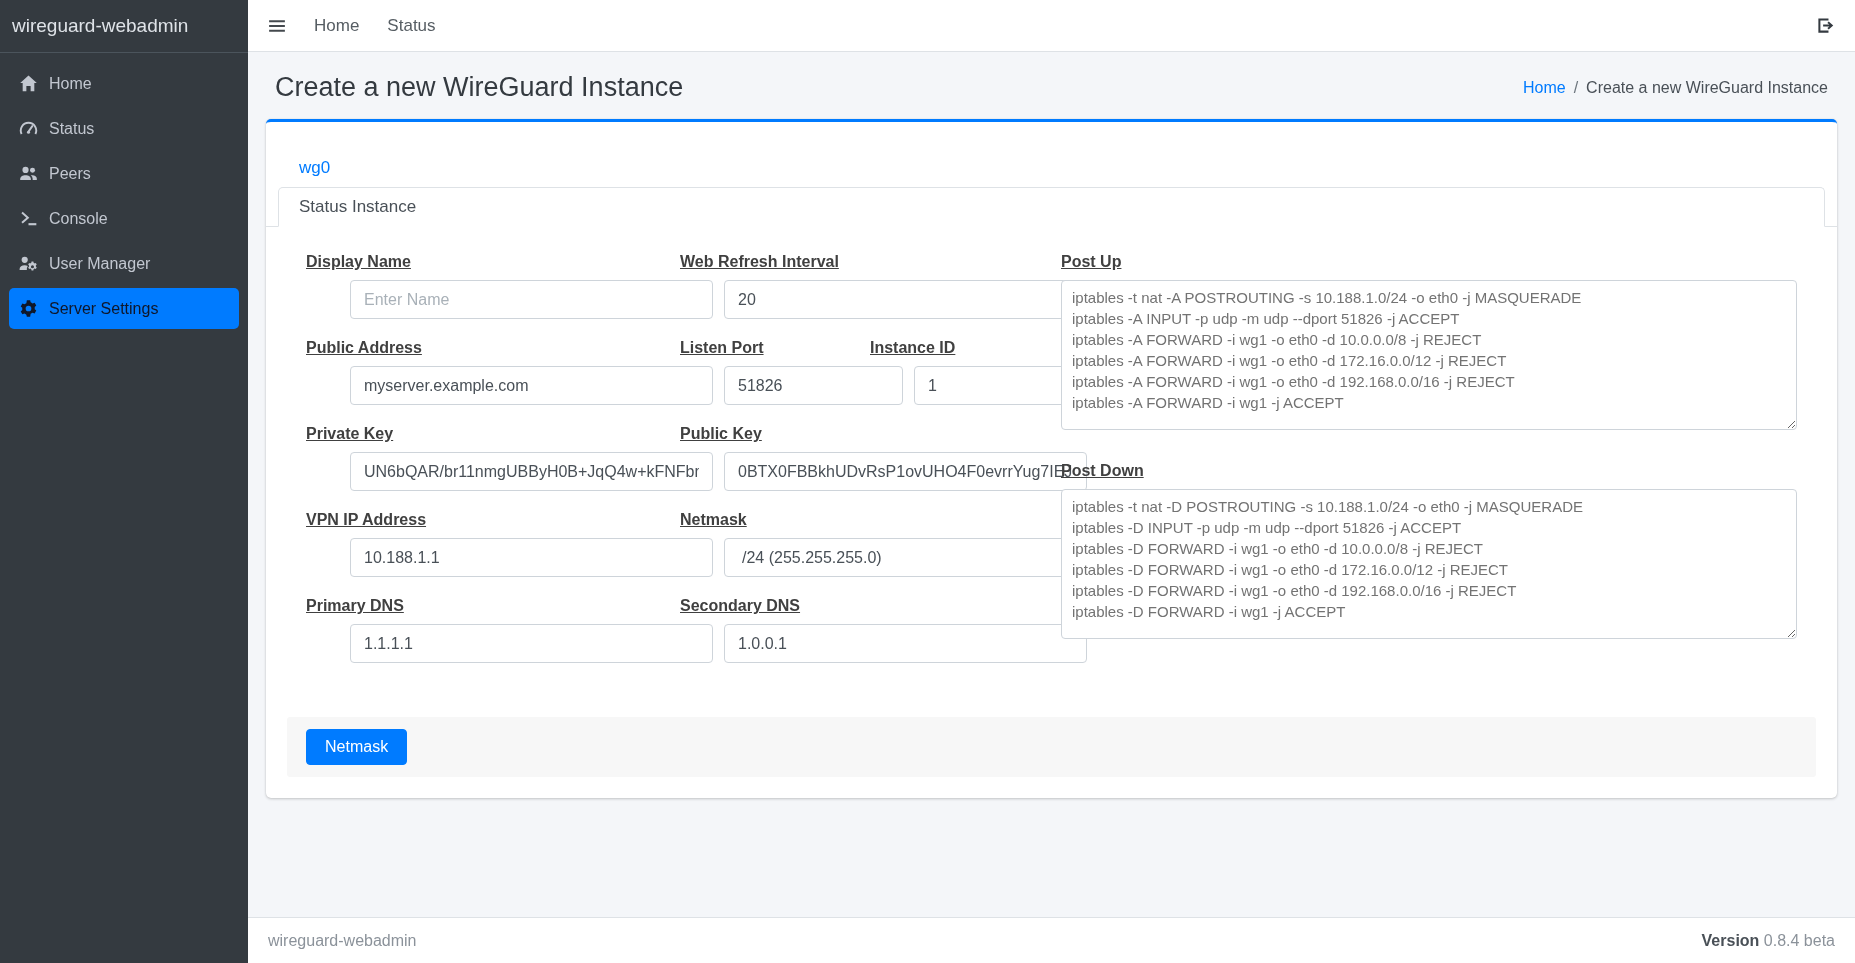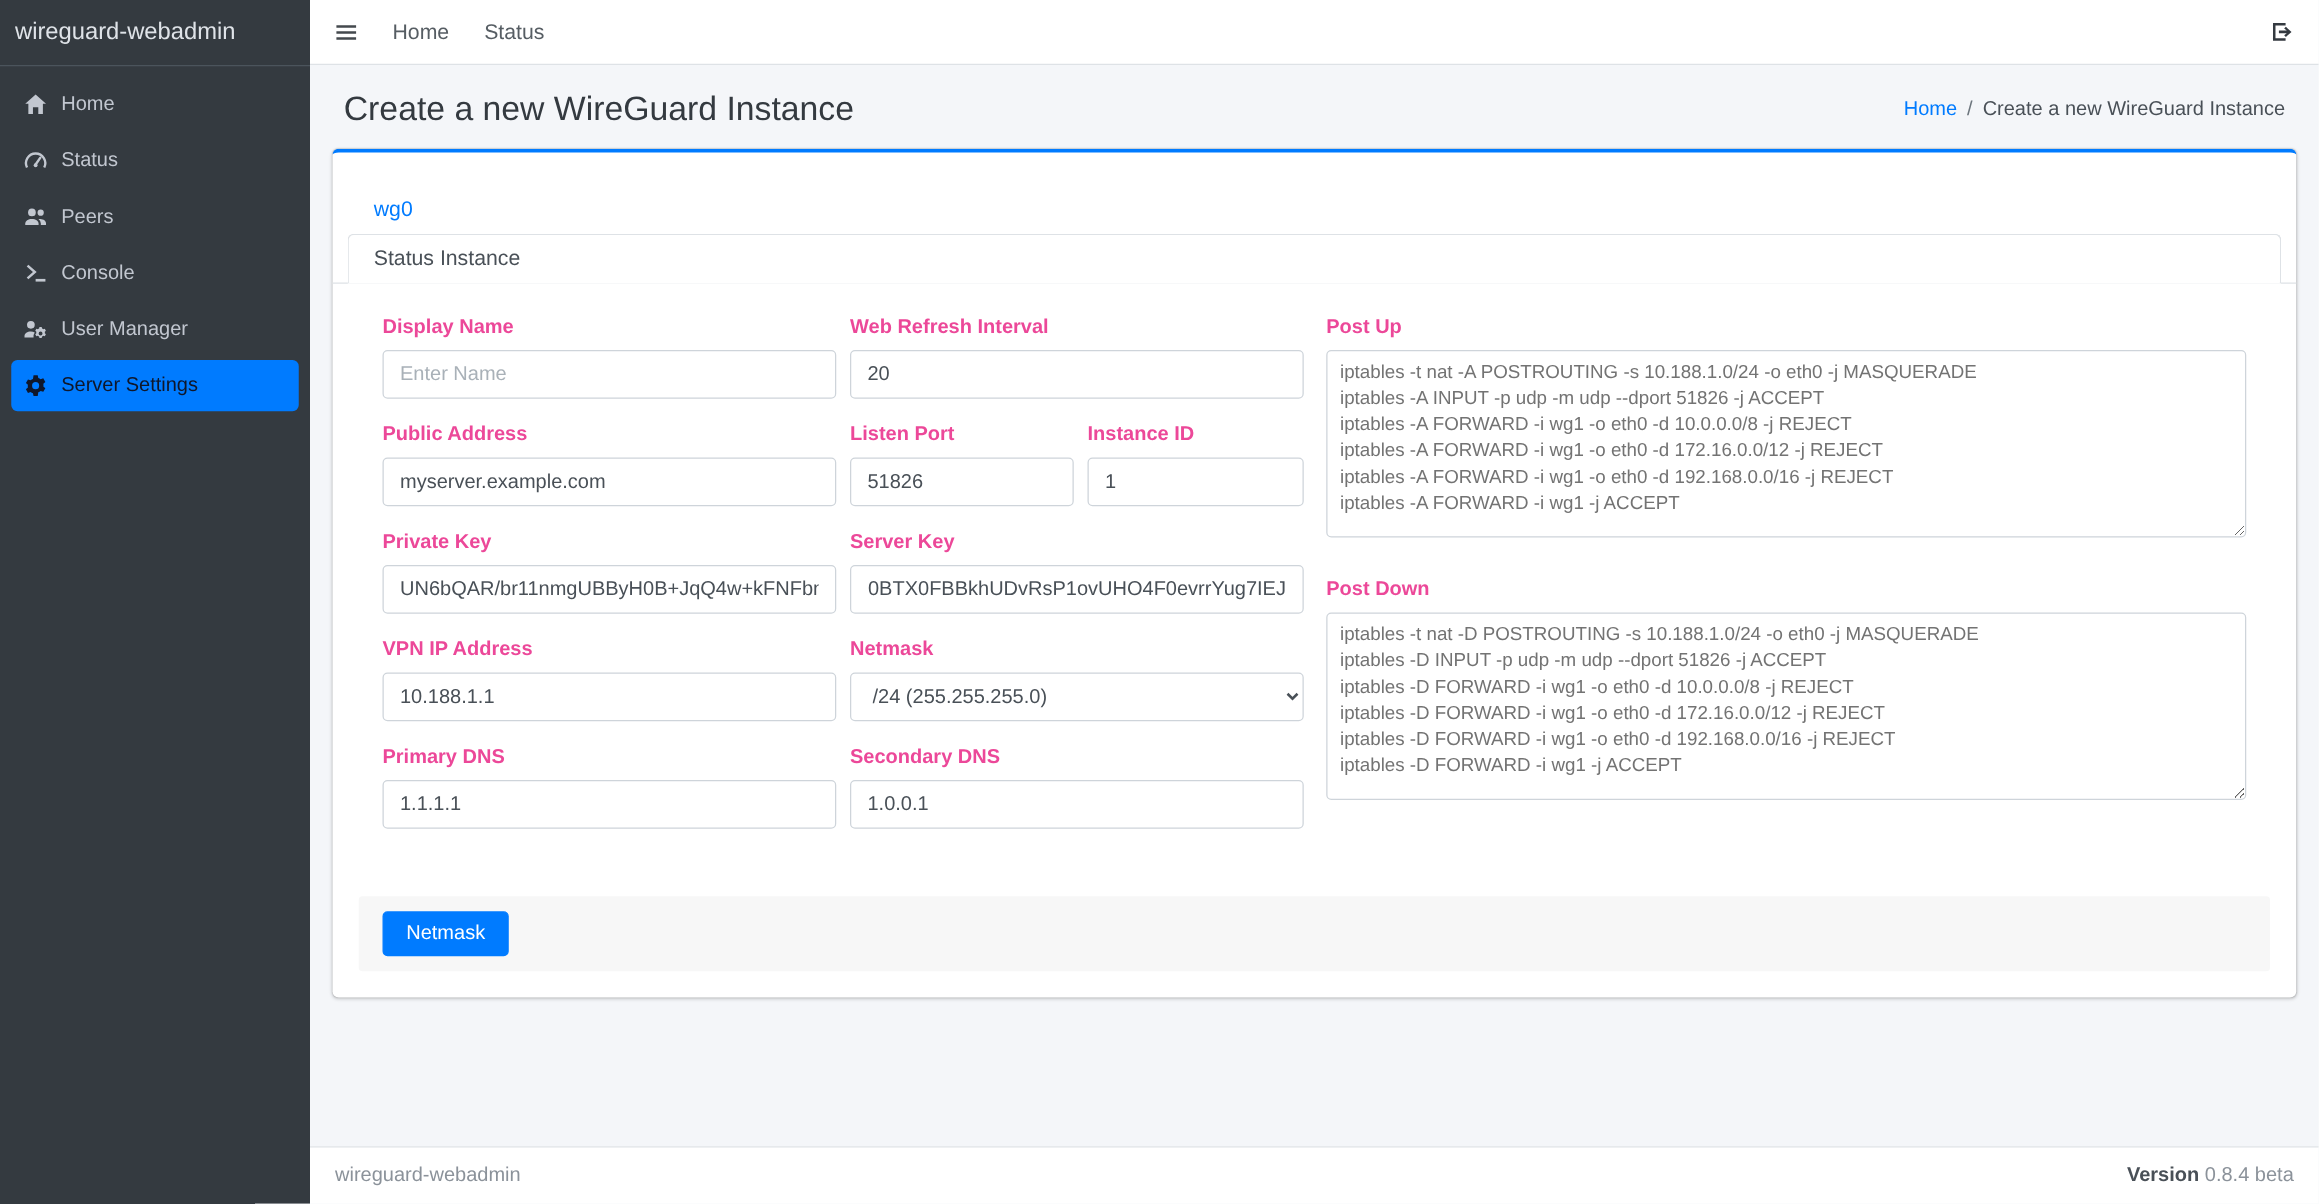--- a/index.html
+++ b/index.html
@@ -47,27 +47,27 @@
   .tab.link { color:#007bff; }
   .tab.active { background:#fff; color:#495057; border-color:#dee2e6 #dee2e6 #fff; }
 
   .card-body { padding:26px 21px 21px; }
   .fields { display:flex; gap:18px; padding:0 19px; }
   .left-col { width:737px; flex-shrink:0; }
   .right-col { flex:1; min-width:0; }
 
   .form-row { display:flex; gap:11px; }
   .form-group { margin-bottom:20px; }
-  .form-group label { display:block; font-size:16px; font-weight:700; color:#ec4899; margin-bottom:9px; }
+  .form-group label { display:block; font-size:16px; font-weight:700; color:#404040; margin-bottom:9px;text-decoration:underline; }
   .w-lg { width:363px; } .w-sm { width:179px; } .w-xs { width:173px; }
 
   input[type=text], select {
     width:100%; height:39px; padding:7px 13px; font-size:16px; color:#495057;
     font-family:"Liberation Sans","DejaVu Sans",sans-serif;
-    border:1px solid #ced4da; border-radius:4px; background:#fff; outline:none;
+    border:1px solid #ced4da; border-radius:4px; background:#fff; outline:none;margin-left:44px;
   }
   input::placeholder { color:#a9b1b8; }
   select { cursor:pointer; }
 
   textarea {
     width:100%; height:150px; padding:6px 10px; font-size:15px; line-height:21px; color:#737373;
     font-family:"Liberation Sans","DejaVu Sans",sans-serif;
     border:1px solid #ced4da; border-radius:4px; resize:vertical;
     white-space:pre; overflow:scroll; outline:none;
   }
@@ -231,21 +231,21 @@
                   <input type="text" value="1" style="">
                 </div>
               </div>
 
               <div class="form-row">
                 <div class="form-group w-lg">
                   <label>Private Key</label>
                   <input type="text" value="UN6bQAR/br11nmgUBByH0B+JqQ4w+kFNFbmC8R" style="">
                 </div>
                 <div class="form-group w-lg">
-                  <label>Server Key</label>
+                  <label>Public Key</label>
                   <input type="text" value="0BTX0FBBkhUDvRsP1ovUHO4F0evrrYug7IEJRyA3sr" style="">
                 </div>
               </div>
 
               <div class="form-row">
                 <div class="form-group w-lg">
                   <label>VPN IP Address</label>
                   <input type="text" value="10.188.1.1" style="">
                 </div>
                 <div class="form-group w-lg">

